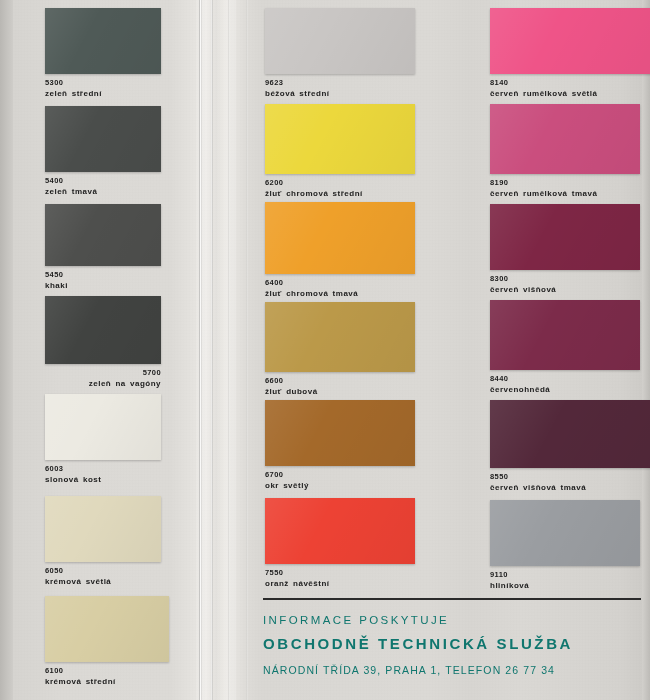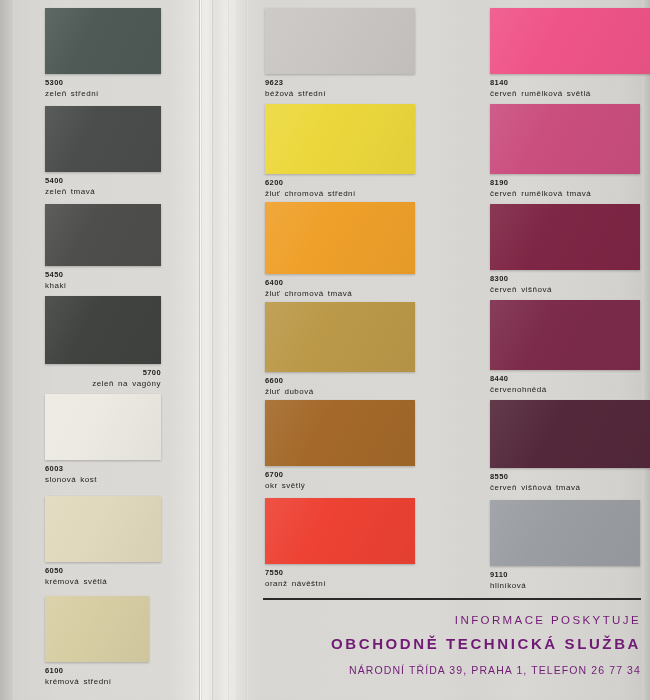--- a/index.html
+++ b/index.html
@@ -90,35 +90,35 @@
     color: #1c1c1c;
     line-height: 1.35;
   }
   .code {
     font-size: 7.5px;
     font-weight: 700;
     letter-spacing: .4px;
   }
   .name {
     font-size: 8px;
-    font-weight: 400;
+    font-weight: 700;
     letter-spacing: .5px;
     word-spacing: 1.5px;
     margin-top: 1px;
   }
 
   
   #footer {
     position: absolute;
     left: 263px;
     right: 9px;
     top: 598px;
     height: 96px;
-    text-align: right;
-    color: #701a75;
+    text-align: left;
+    color: #0f766e;
   }
   #footer .rule {
     height: 2px;
     background: #2a2a2a;
     margin-bottom: 14px;
   }
   #footer .line1 {
     font-size: 11.5px;
     letter-spacing: 2.4px;
     font-weight: 400;
@@ -187,21 +187,21 @@
           <div class="name">slonová kost</div>
         </div>
       </div>
       <div class="swatch-entry" style="left: 45px; top: 496px; width: 116px;">
         <div class="chip" style="height: 66px; background: rgb(224, 217, 189);"></div>
         <div class="labels">
           <div class="code">6050</div>
           <div class="name">krémová světlá</div>
         </div>
       </div>
-      <div class="swatch-entry" style="left: 45px; top: 596px; width: 104px;">
+      <div class="swatch-entry" style="left: 45px; top: 596px; width: 124px;">
         <div class="chip" style="height: 66px; background: rgb(216, 206, 164);"></div>
         <div class="labels">
           <div class="code">6100</div>
           <div class="name">krémová střední</div>
         </div>
       </div>
       <div class="swatch-entry" style="left: 265px; top: 8px; width: 150px;">
         <div class="chip" style="height: 66px; background: rgb(201, 198, 196);"></div>
         <div class="labels">
           <div class="code">9623</div>

